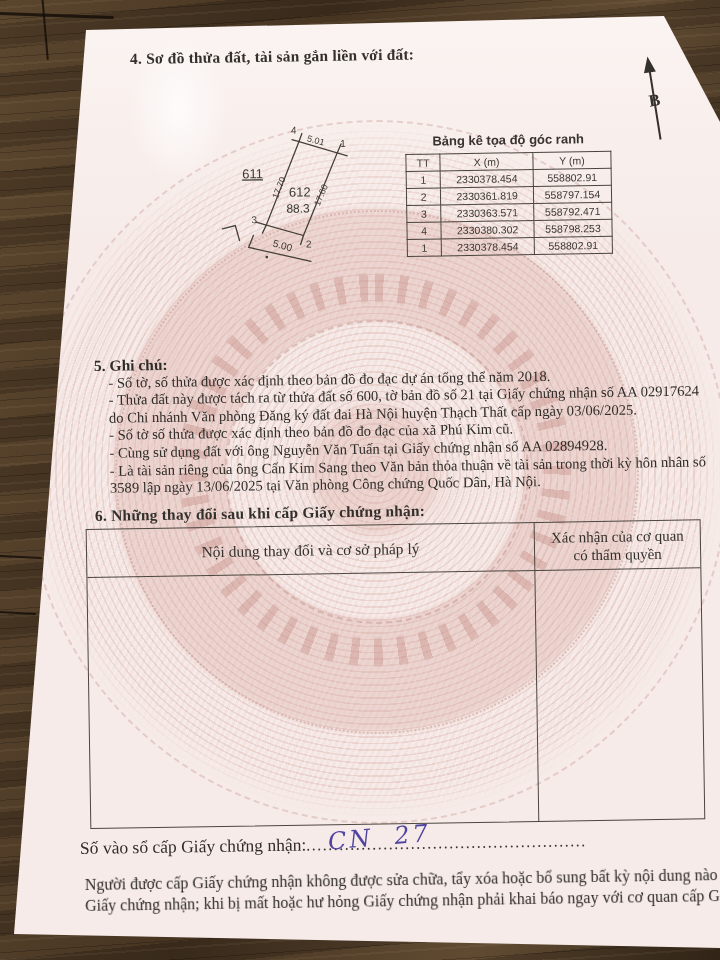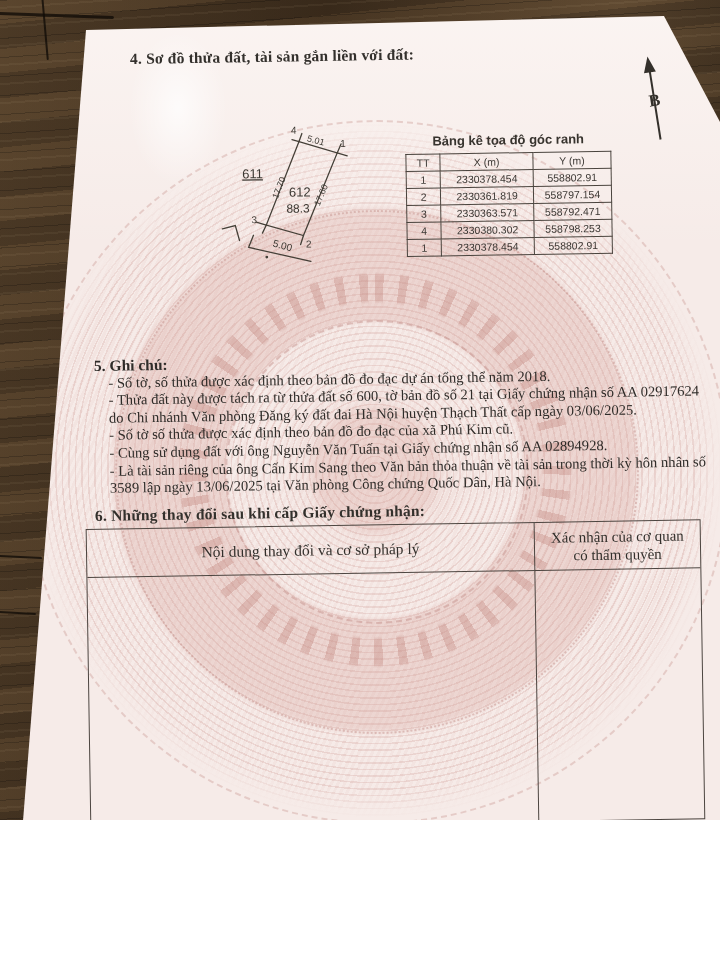--- a/index.html
+++ b/index.html
@@ -1,17 +1,17 @@
 <!DOCTYPE html>
 <html><head>
 <meta charset="utf-8">
 <style>
   html,body{margin:0;padding:0;}
   .stage{
-    position:relative;width:720px;height:820px;overflow:hidden;
+    position:relative;width:720px;height:960px;overflow:hidden;
     font-family:"Liberation Serif", serif;
     background:#e5e5e5;
   }
   
   .wood{
     position:absolute;inset:0;
     background:
       repeating-linear-gradient(176deg, rgba(0,0,0,.20) 0 1px, transparent 1px 7px, rgba(255,228,185,.05) 7px 9px, transparent 9px 19px),
       repeating-linear-gradient(174deg, rgba(104,80,52,.30) 0 24px, rgba(56,42,27,.32) 24px 49px),
       linear-gradient(100deg,#55412b 0%,#38291a 38%,#5d4831 72%,#2e2215 100%);

